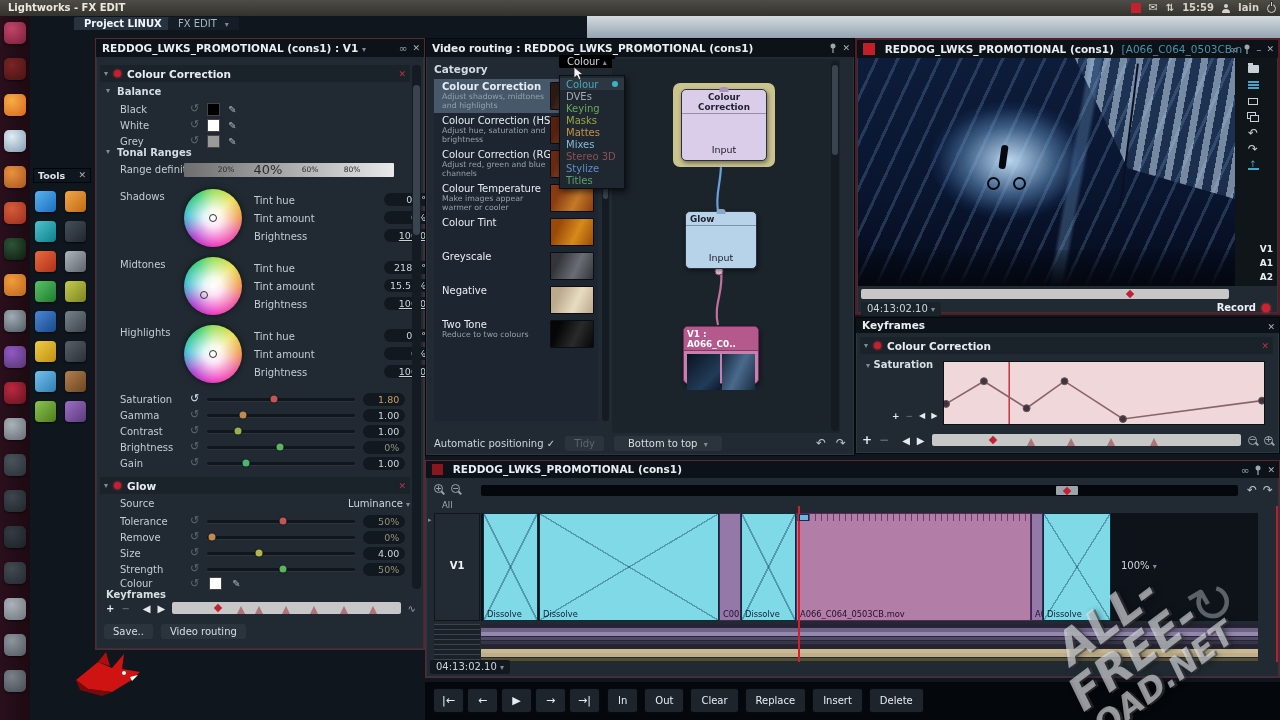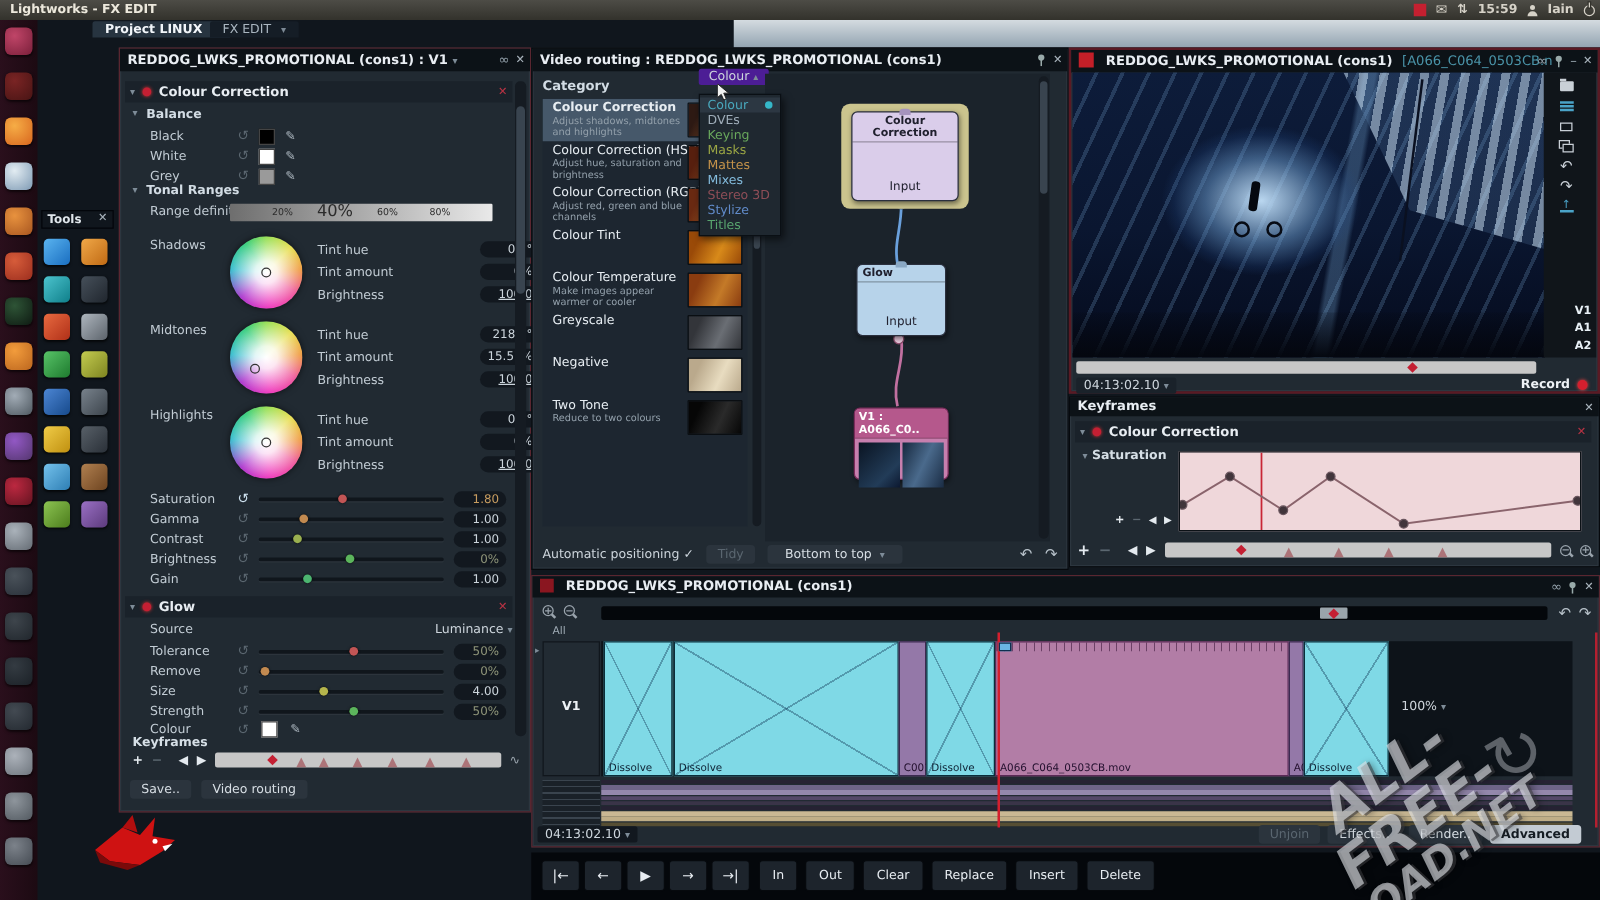--- a/index.html
+++ b/index.html
@@ -420,21 +420,21 @@
       <span>Video routing : REDDOG_LWKS_PROMOTIONAL (cons1)</span>
       <span class="pt-icons">
         <svg width="8" height="10">
             <circle cx="4" cy="3" r="2.5" fill="#9aa"></circle>
             <rect x="3.4" y="5" width="1.2" height="5" fill="#9aa"></rect>
           </svg>
         <span class="pt-x">✕</span>
       </span>
     </div>
     <div class="abs" style="left:8px;top:24px;font-weight:bold;color:#d2dce4;font-size:10.5px">Category</div>
-    <div class="abs" style="left:133px;top:16px;background:#4c1d95;border-radius:2px;padding:1px 8px">
+    <div class="abs" style="left:133px;top:16px;background:#000000;border-radius:2px;padding:1px 8px">
       <span>Colour</span> <span class="chev">▴</span>
     </div>
     <svg class="abs" style="left:148px;top:28px;z-index:30" width="10" height="14">
       <polygon points="0,0 0,11 3,8.5 5,13 7,12 5,7.5 9,7.5" fill="#f2f2f2" stroke="#222" stroke-width="0.8"></polygon>
     </svg>
 
     <div class="abs" id="effects-list" style="left:8px;top:40px;width:164px;height:342px;background:#1d2630;overflow:hidden">
         <div class="erow sel">
           <div class="ename">Colour Correction</div>
           <div class="edesc">Adjust shadows, midtones and highlights</div>
@@ -444,28 +444,28 @@
           <div class="ename">Colour Correction (HSV)</div>
           <div class="edesc">Adjust hue, saturation and brightness</div>
           <div class="ethumb" style="background: linear-gradient(115deg, rgb(88, 32, 15) 20%, rgb(138, 74, 32) 60%, rgb(88, 32, 15));"></div>
         </div>
         <div class="erow">
           <div class="ename">Colour Correction (RGB)</div>
           <div class="edesc">Adjust red, green and blue channels</div>
           <div class="ethumb" style="background: linear-gradient(115deg, rgb(106, 42, 18) 20%, rgb(160, 90, 36) 60%, rgb(106, 42, 18));"></div>
         </div>
         <div class="erow">
+          <div class="ename">Colour Temperature</div>
+          <div class="edesc">Make images appear warmer or cooler</div>
+          <div class="ethumb" style="background: linear-gradient(115deg, rgb(138, 60, 16) 20%, rgb(196, 122, 40) 60%, rgb(138, 60, 16));"></div>
+        </div>
+        <div class="erow">
           <div class="ename">Colour Tint</div>
           <div class="edesc"></div>
           <div class="ethumb" style="background: linear-gradient(115deg, rgb(154, 74, 8) 20%, rgb(216, 138, 26) 60%, rgb(154, 74, 8));"></div>
-        </div>
-        <div class="erow">
-          <div class="ename">Colour Temperature</div>
-          <div class="edesc">Make images appear warmer or cooler</div>
-          <div class="ethumb" style="background: linear-gradient(115deg, rgb(138, 60, 16) 20%, rgb(196, 122, 40) 60%, rgb(138, 60, 16));"></div>
         </div>
         <div class="erow">
           <div class="ename">Greyscale</div>
           <div class="edesc"></div>
           <div class="ethumb" style="background: linear-gradient(115deg, rgb(51, 53, 58) 20%, rgb(106, 110, 116) 60%, rgb(51, 53, 58));"></div>
         </div>
         <div class="erow">
           <div class="ename">Negative</div>
           <div class="edesc"></div>
           <div class="ethumb" style="background: linear-gradient(115deg, rgb(186, 169, 140) 20%, rgb(232, 220, 192) 60%, rgb(186, 169, 140));"></div>
@@ -750,26 +750,20 @@
         <div style="height: 3.4px; margin-bottom: 0.8px; background: rgb(86, 78, 51);"></div>
       </div>
 
     <div class="abs" style="left:372px;top:45px;width:2px;height:156px;background:#d41f2e;z-index:5"></div>
     <div class="abs" style="left:373px;top:53px;width:10px;height:7px;background:#6ab4e4;border:1px solid #0c3050;z-index:6"></div>
     <div class="abs" style="left:850px;top:45px;width:2px;height:156px;background:#b42030"></div>
 
     <div class="abs" style="left:4px;bottom:3px;background:#12181f;border-radius:2px;padding:0 6px;line-height:13px">
       <span>04:13:02.10</span> <span class="chev">▾</span>
     </div>
-    <div class="abs" id="tl-buttons" style="right:14px;bottom:2px;display:flex;gap:6px">
-        <span class="btn dim">Unjoin</span>
-        <span class="btn">Effects..</span>
-        <span class="btn">Render..</span>
-        <span class="btn light">Advanced</span>
-      </div>
   </div>
 
   <div class="abs" style="left:425px;top:682px;width:855px;height:38px;background:#04070b">
     <div class="abs" id="nav-buttons" style="left:8px;top:6px;display:flex;gap:3px">
         <span class="tbtn" style="width: 31px; height: 25px; font-size: 11px;">|←</span>
         <span class="tbtn" style="width: 31px; height: 25px; font-size: 11px;">←</span>
         <span class="tbtn" style="width: 31px; height: 25px; font-size: 11px;">▶</span>
         <span class="tbtn" style="width: 31px; height: 25px; font-size: 11px;">→</span>
         <span class="tbtn" style="width: 31px; height: 25px; font-size: 11px;">→|</span>
       </div>

